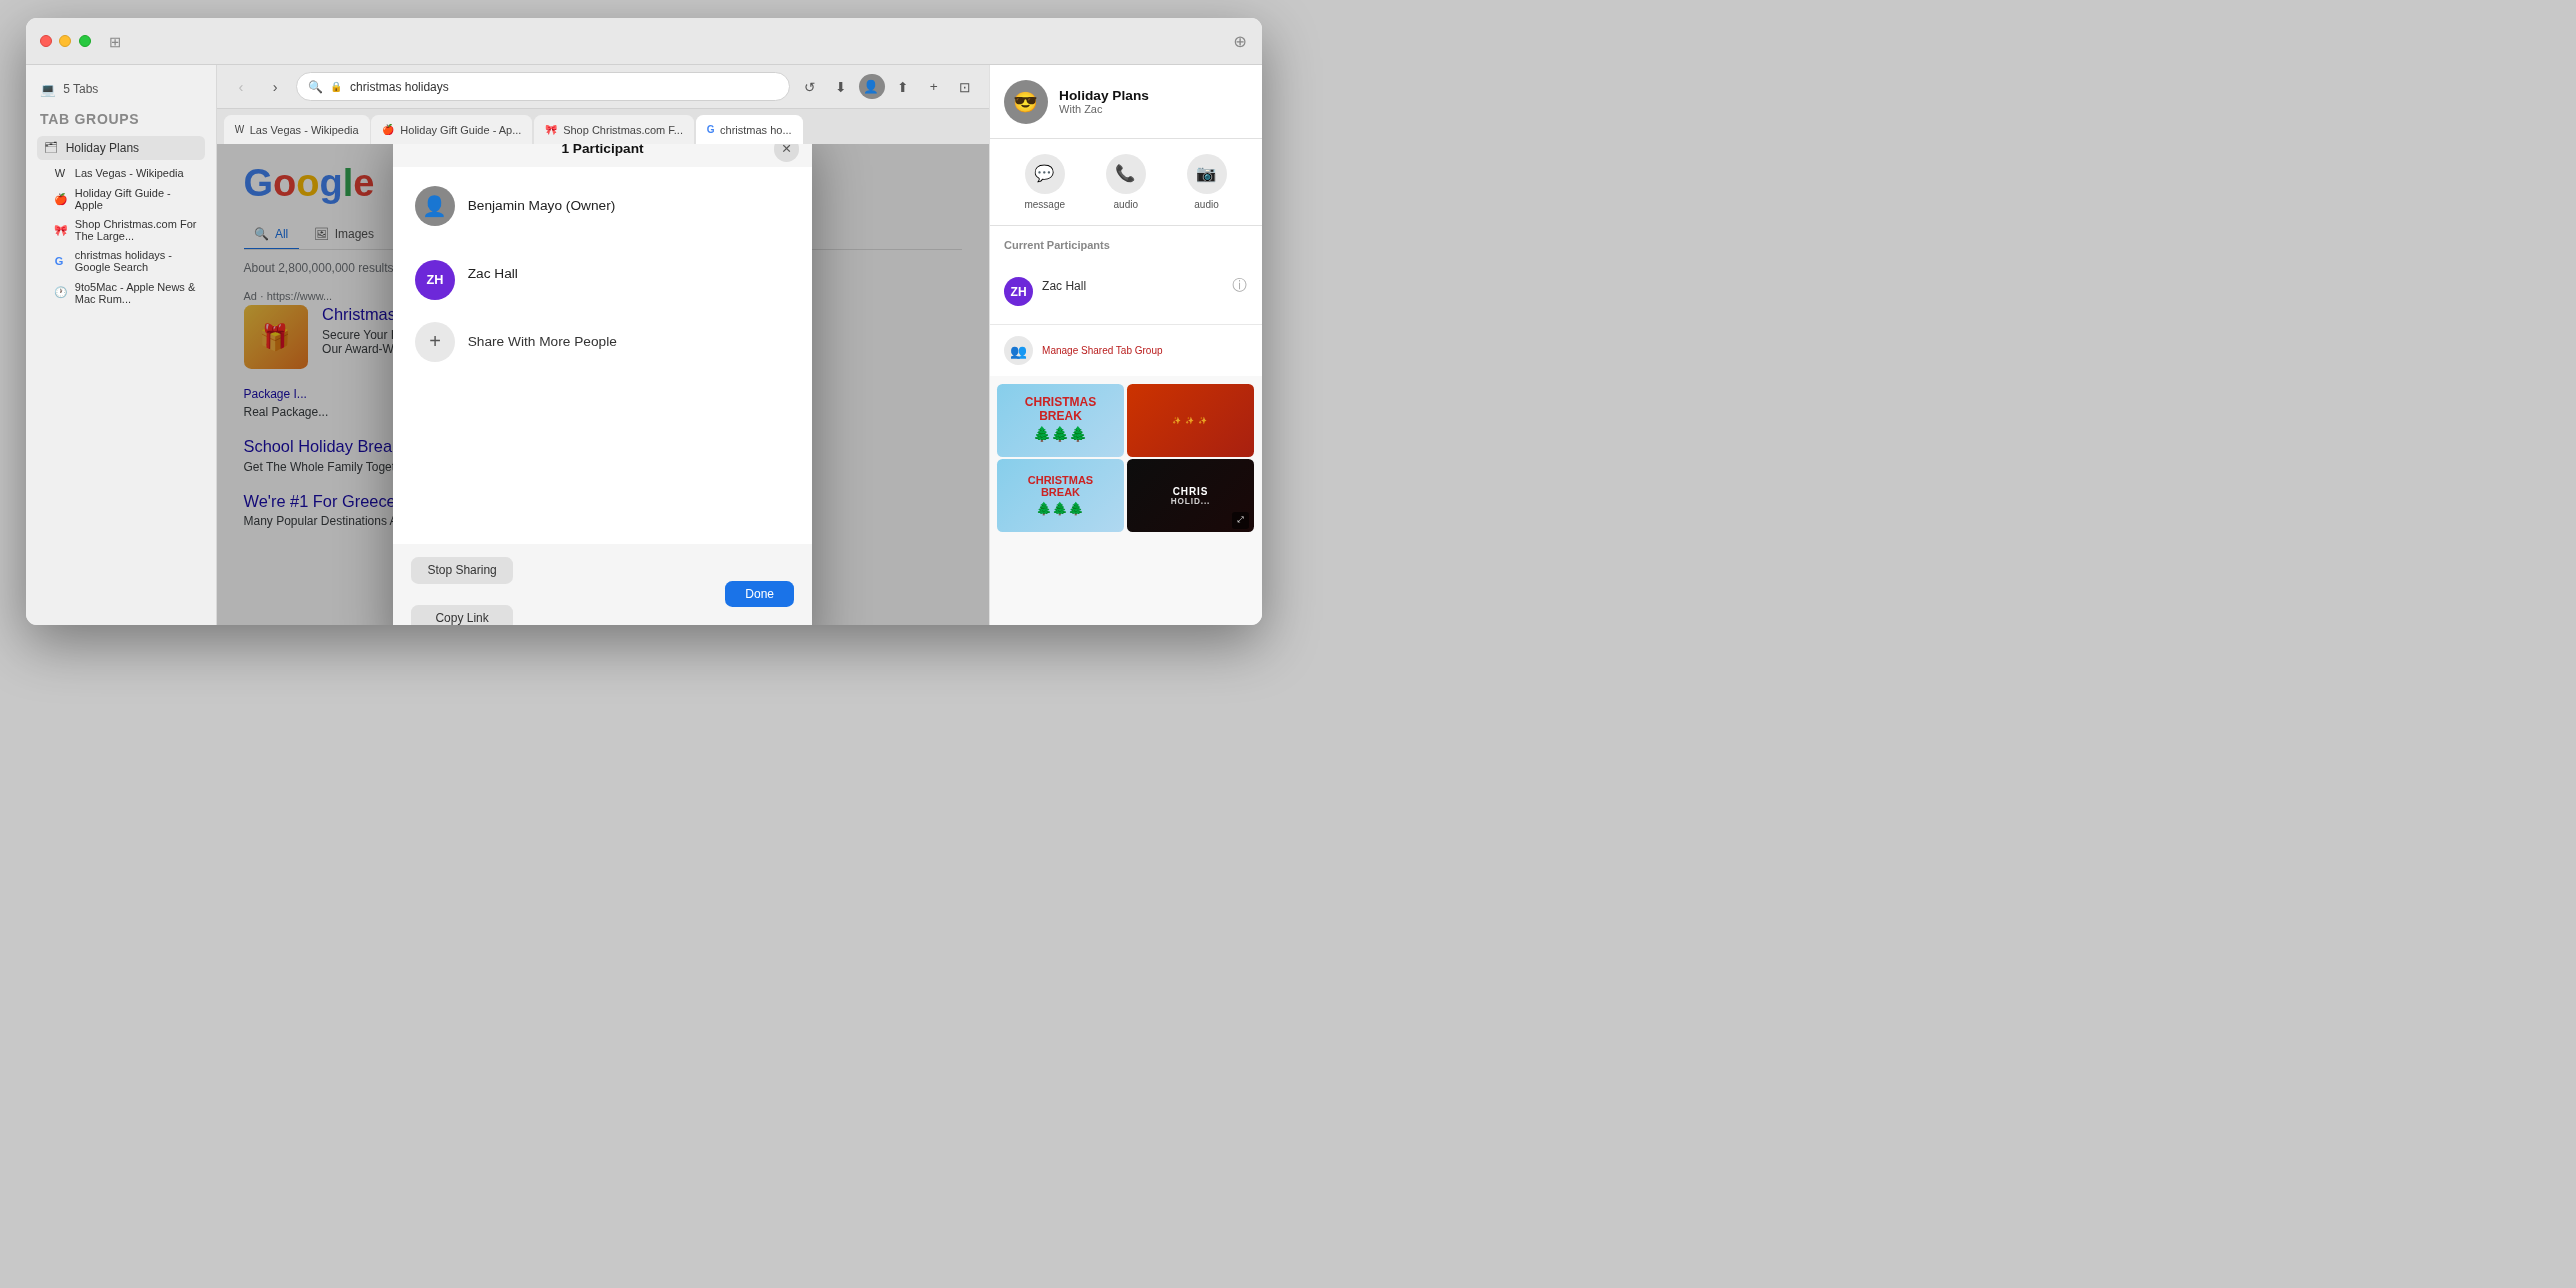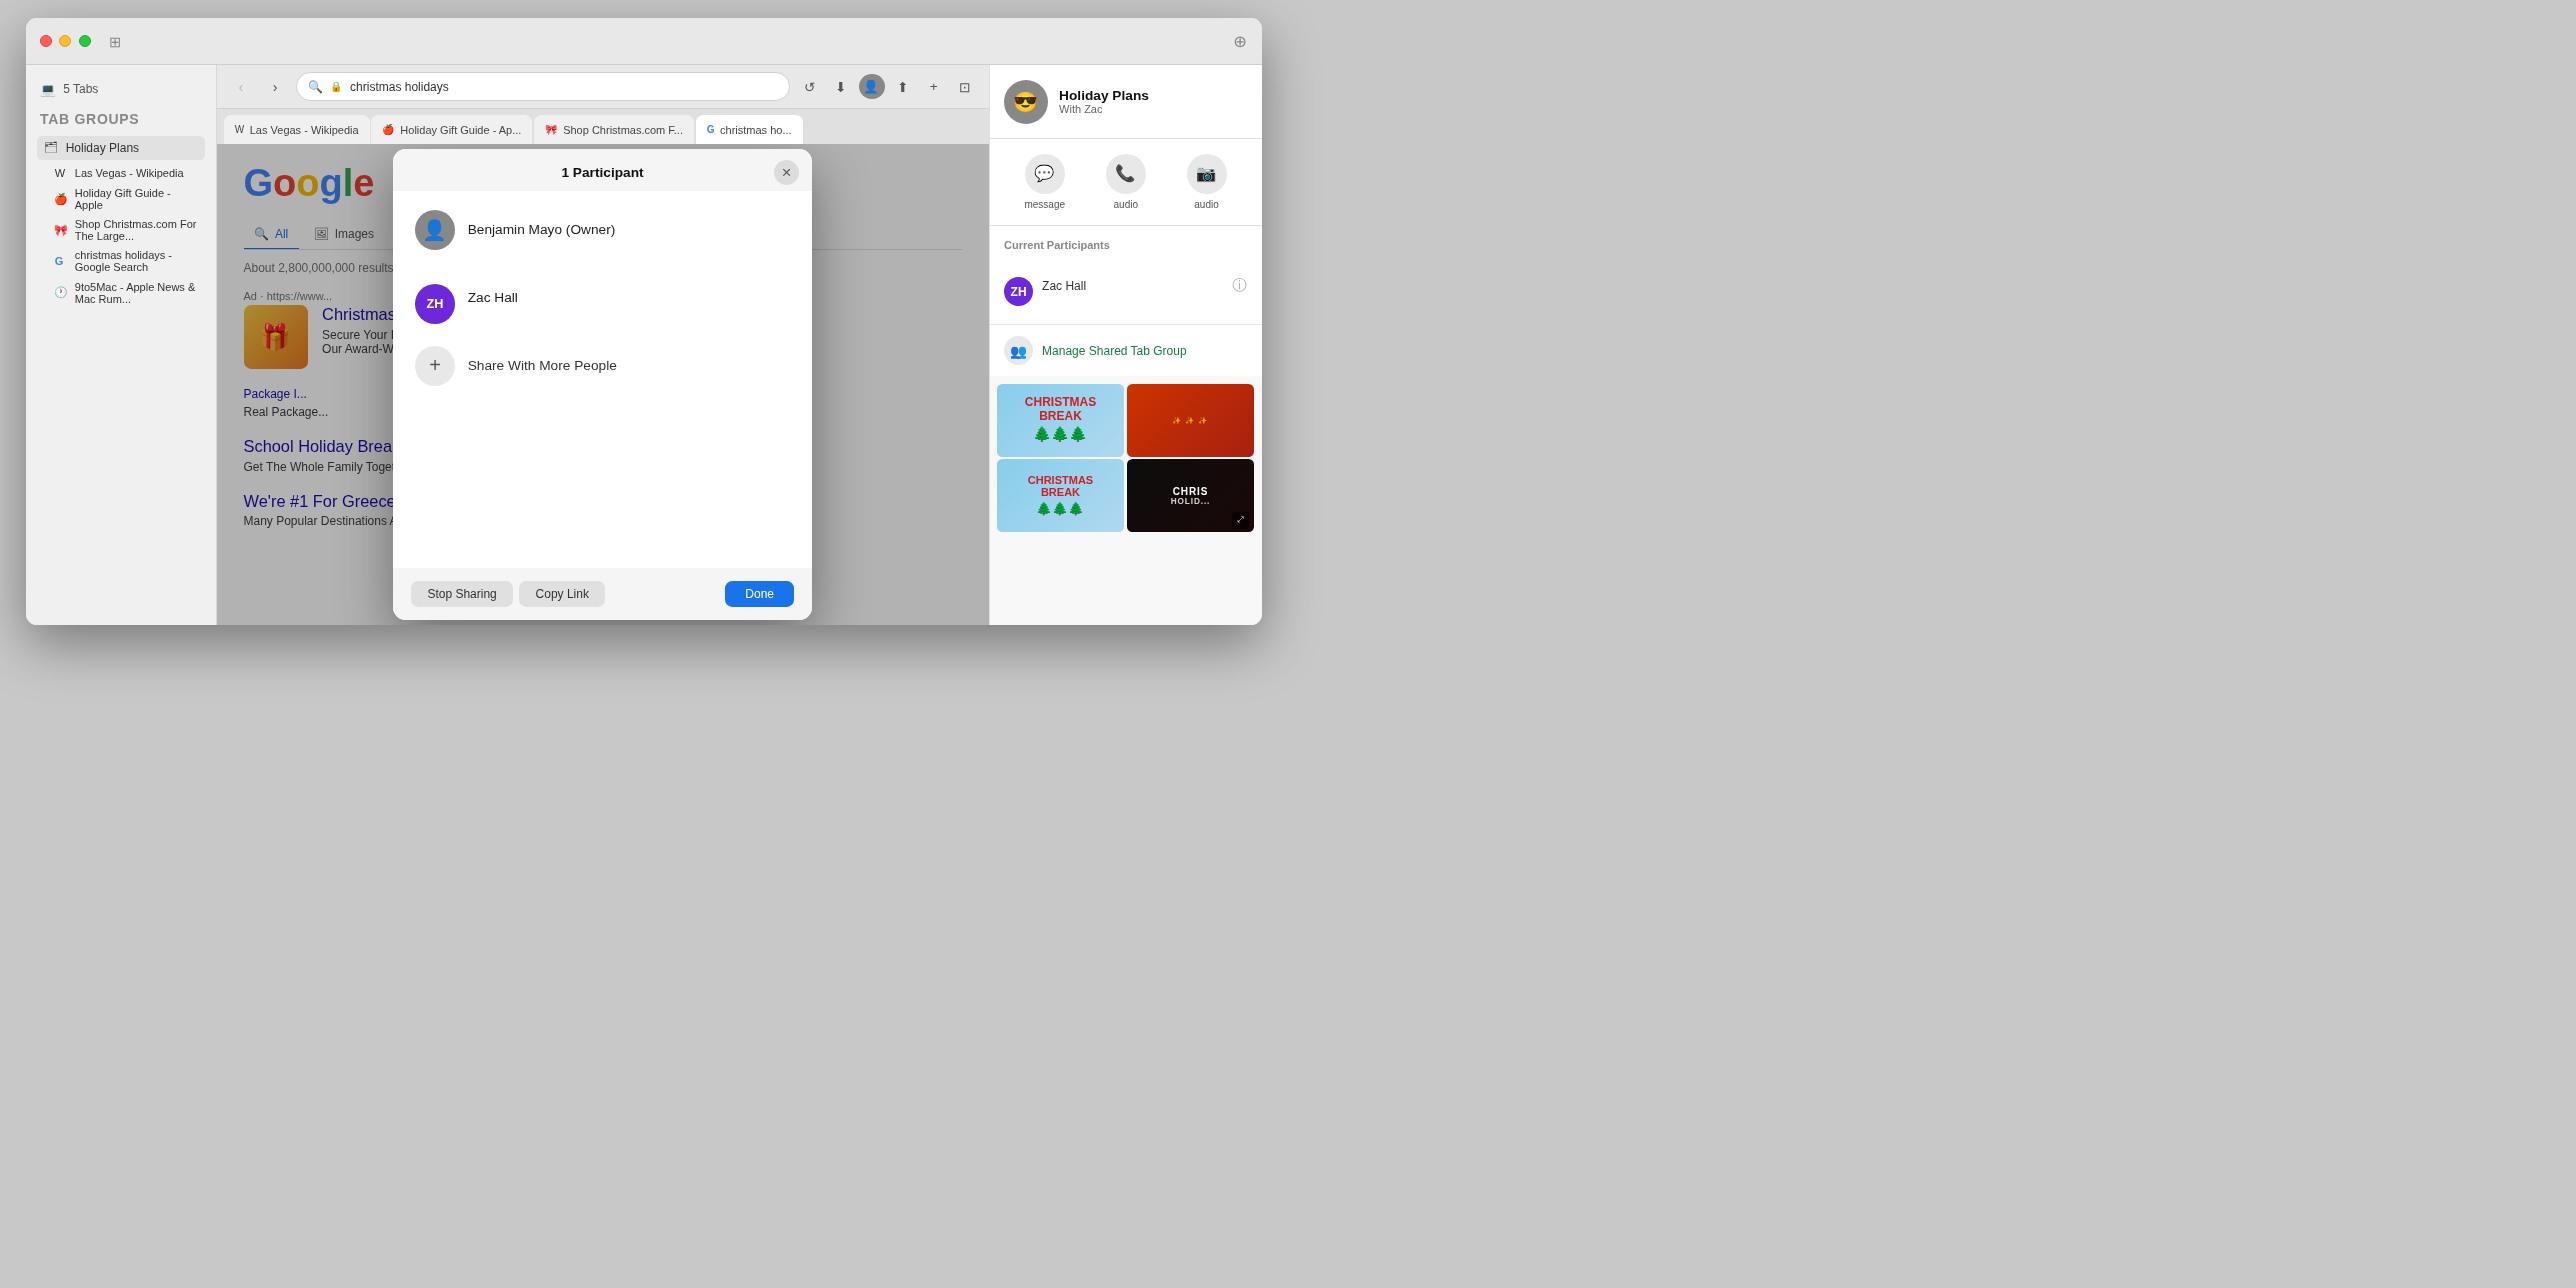--- a/index.html
+++ b/index.html
@@ -501,22 +501,22 @@
       height: 29px;
       border-radius: 50%;
       background: #e8e8e8;
       display: flex;
       align-items: center;
       justify-content: center;
       font-size: 13.7px;
     }
 
     .manage-group-label {
-      font-size: 12px;
-      color: #15803d;
+      font-size: 10px;
+      color: #b91c1c;
     }
 
     
     .image-grid {
       display: grid;
       grid-template-columns: 1fr 1fr;
       gap: 2.7px;
       padding: 7.3px;
     }
 
@@ -643,21 +643,22 @@
     .dialog-footer {
       background: #f5f5f5;
       padding: 12.7px 18px;
       display: flex;
       align-items: center;
       justify-content: space-between;
     }
 
     .dialog-footer-left {
       display: flex;
-      gap: 6px;
+      gap: 21px;
+      flex-direction: column;
     }
 
     .btn-secondary {
       padding: 6.4px 16.4px;
       background: #e0e0e0;
       border: none;
       border-radius: 7.3px;
       font-size: 12px;
       color: #333;
       cursor: pointer;

